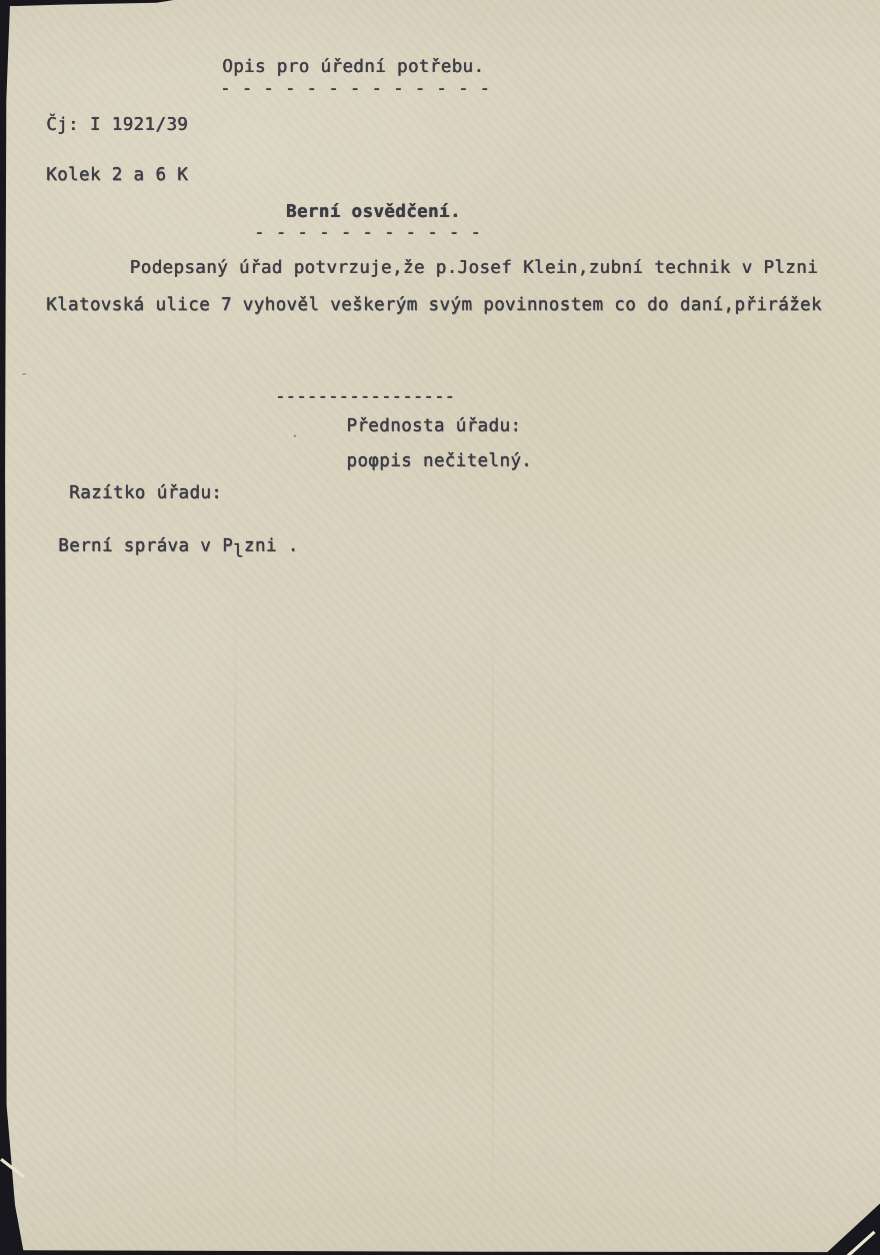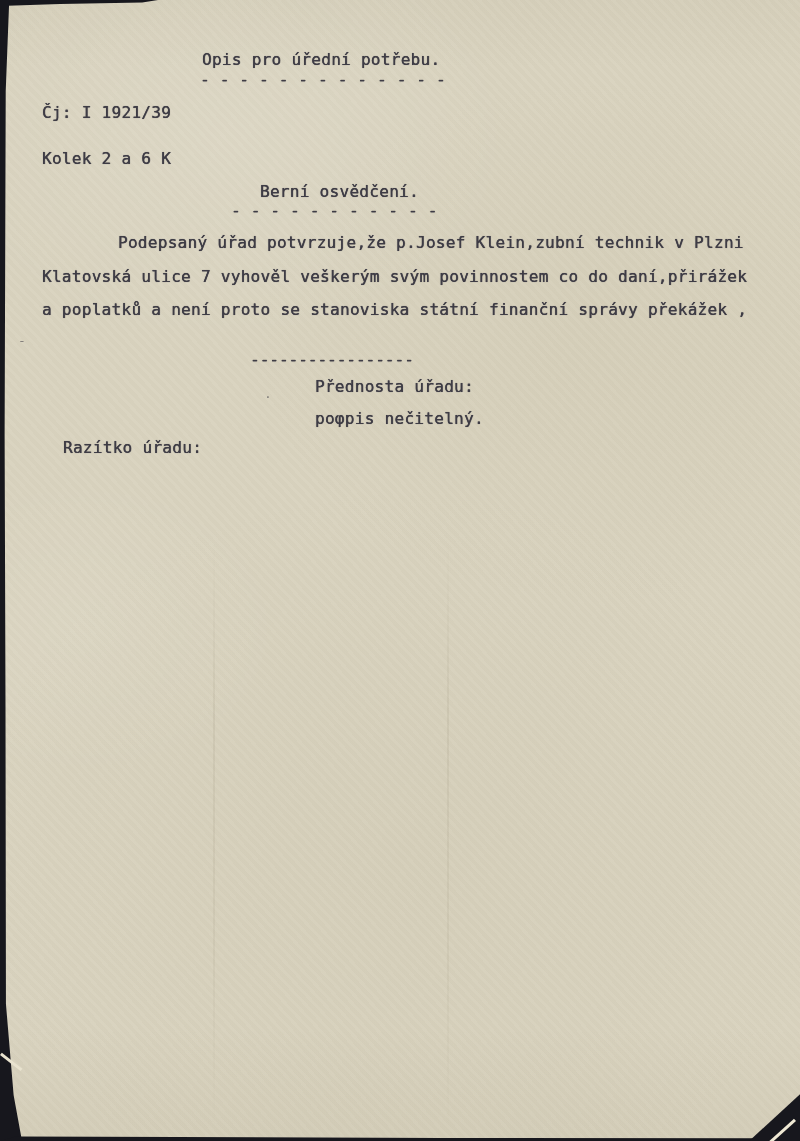--- a/index.html
+++ b/index.html
@@ -103,32 +103,32 @@
   <div class="fold-line" style="left:213px"></div>
   <div class="fold-line" style="left:447px"></div>
 
   <div class="line" style="left:202px; top:50px;">Opis pro úřední potřebu.</div>
   <div class="line dashes" style="left:200px; top:70px;">- - - - - - - - - - - - -</div>
 
   <div class="line" style="left:42px; top:103px;text-align:right;">Čj: I 1921/39</div>
 
   <div class="line" style="left:42px; top:149px;">Kolek 2 a 6 K</div>
 
-  <div class="line" style="left:260px; top:182px;">Berní osvědčení.</div>
+  <div class="line" style="left:260px; top:182px;font-weight:bold;">Berní osvědčení.</div>
   <div class="line dashes" style="left:231px; top:201px;">- - - - - - - - - - -</div>
 
   <div class="line" style="left:118px; top:233px;">Podepsaný úřad potvrzuje,že p.Josef Klein,zubní technik v Plzni</div>
   <div class="line" style="left:42px; top:267px;">Klatovská ulice 7 vyhověl veškerým svým povinnostem co do daní,přirážek</div>
-  <div class="line" style="left:42px; top:300px;">a poplatků a není proto se stanoviska státní finanční správy překážek ,</div>
   <div class="line dashes-tight" style="left:250px; top:350px;">-----------------</div>
 
   <div class="line" style="left:315px; top:377px;">Přednosta úřadu:</div>
   <div class="line" style="left:315px; top:409px;">poφpis nečitelný.</div>
 
   <div class="line" style="left:63px; top:438px;">Razítko úřadu:</div>
+  <div class="line" style="left:53px; top:486px;"><span>Berní správa v P</span><span class="dropped">l</span><span>zni .</span></div>
 
   <div class="line artifact" style="left:18px; top:331px; font-size:13px;">-</div>
   <div class="line artifact" style="left:264px; top:384px; font-size:13px;">.</div>
 
   <div class="edge" id="edge-top"></div>
   <div class="edge" id="edge-left"></div>
   <div class="edge" id="edge-bottom"></div>
   <div id="corner-bottom-left-highlight"></div>
   <div class="edge" id="corner-bottom-right"></div>
   <div id="corner-fold-highlight"></div>

